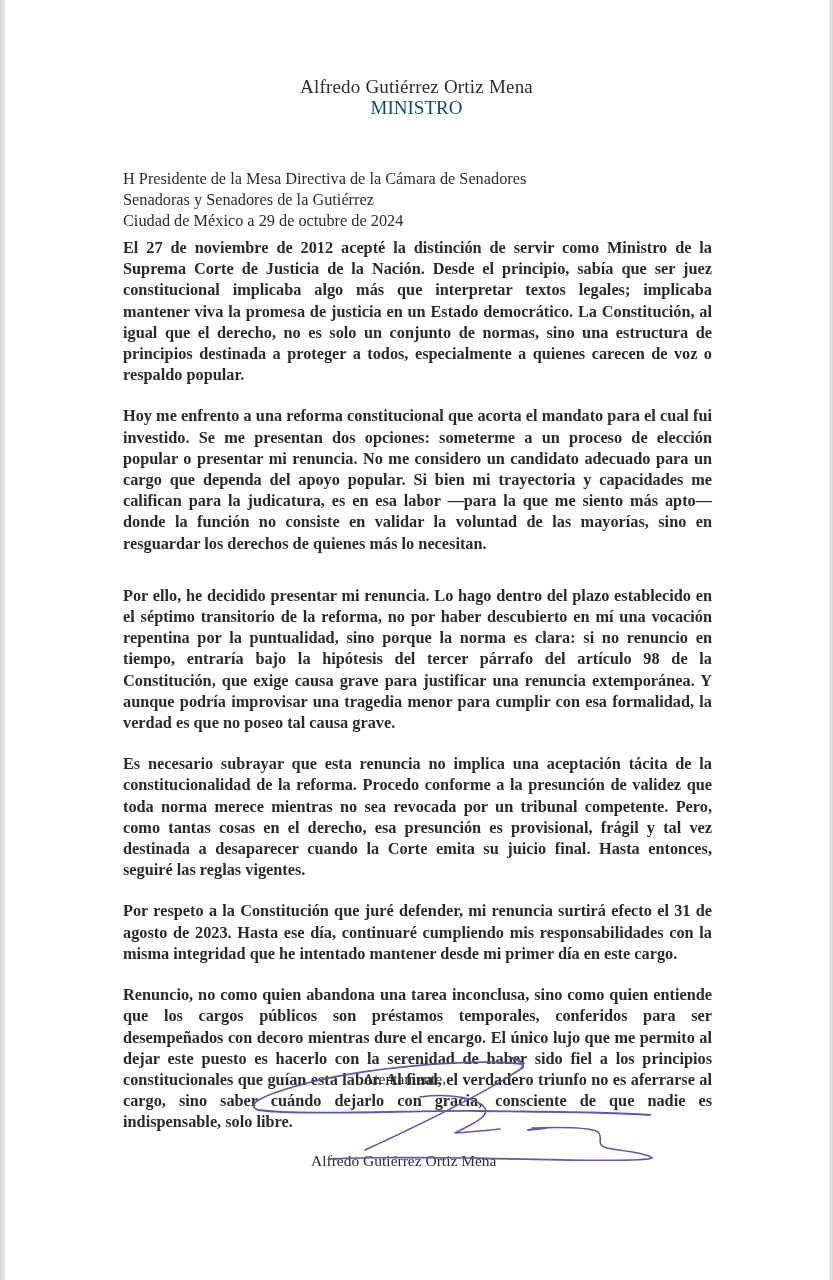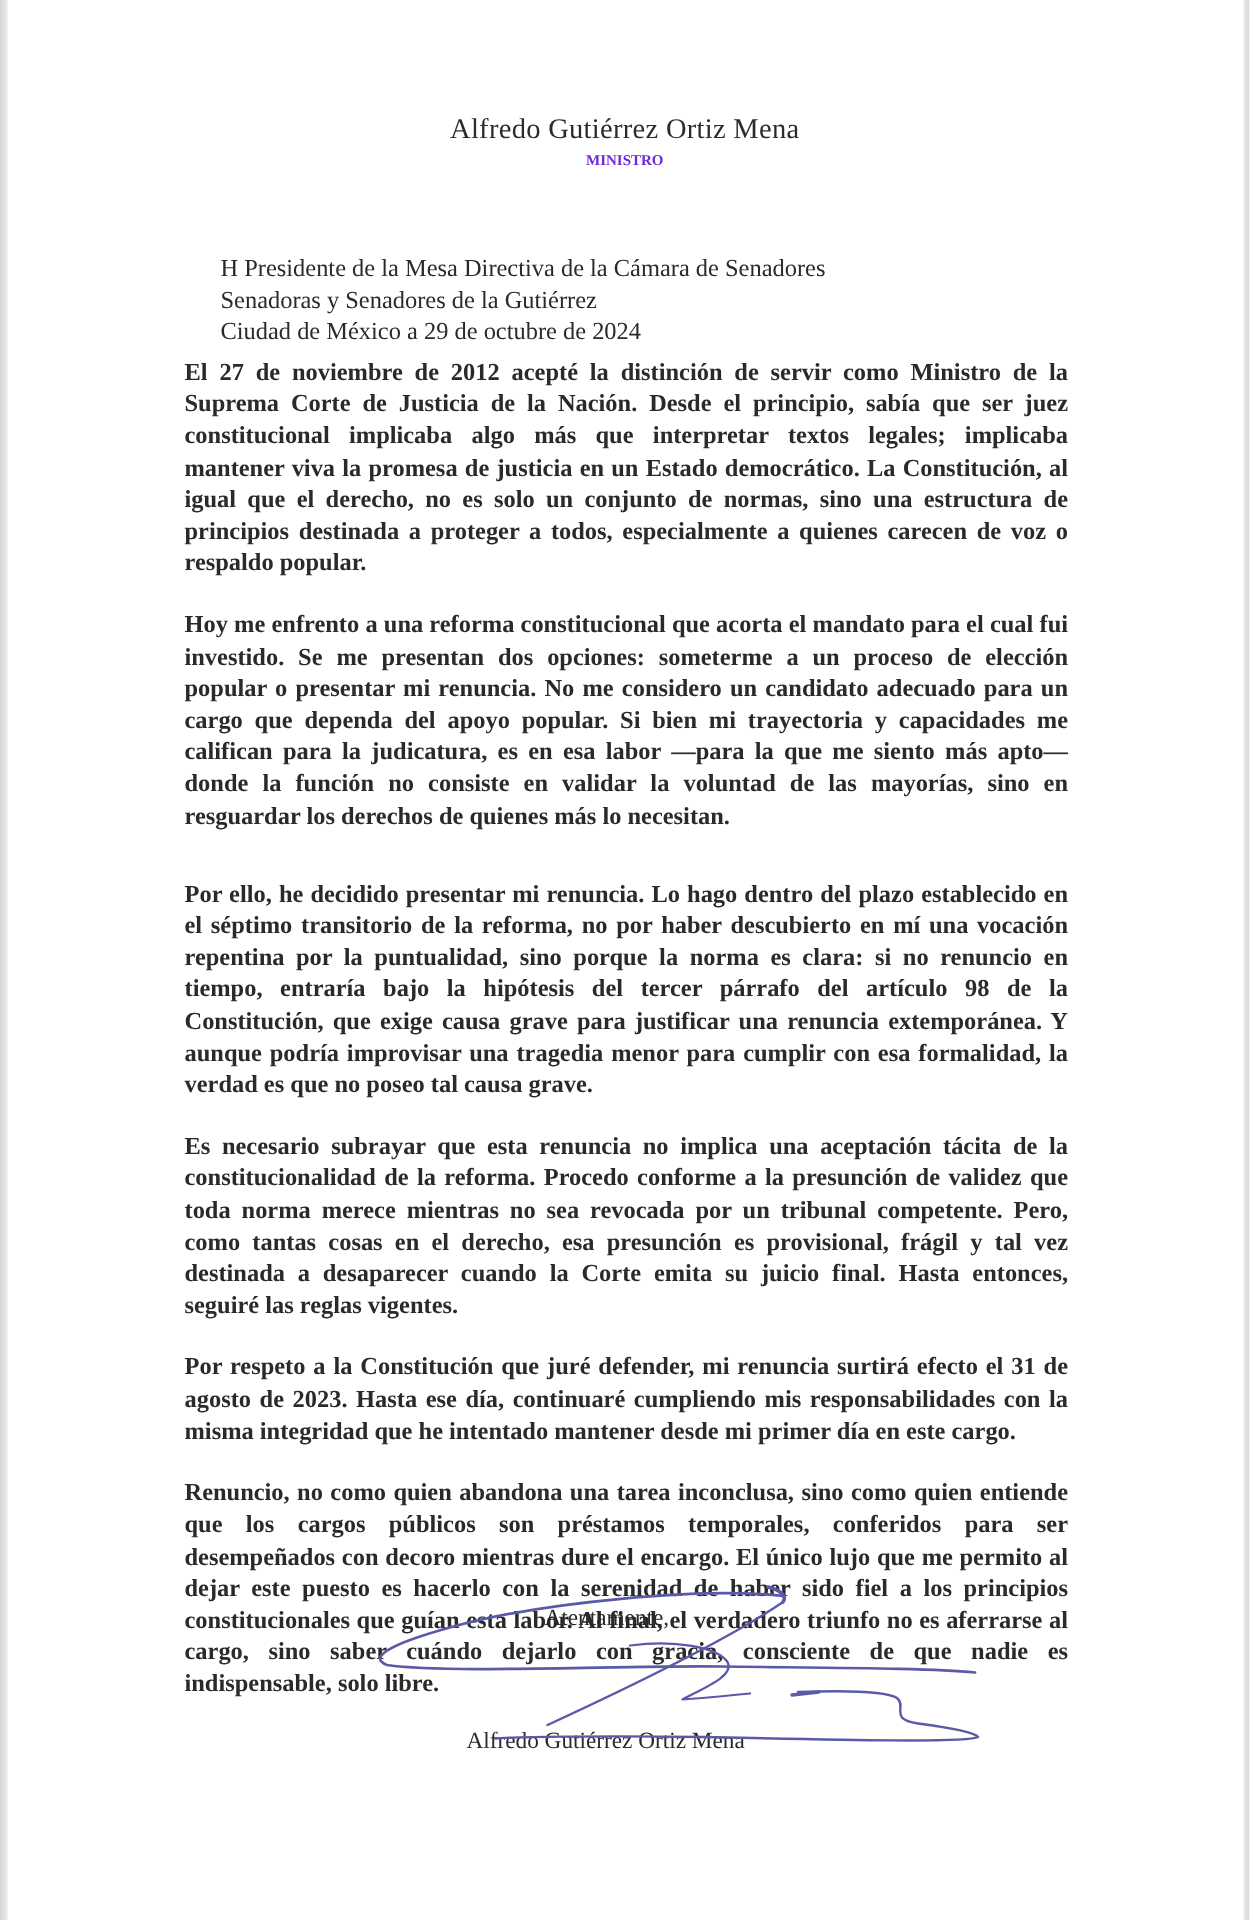--- a/index.html
+++ b/index.html
@@ -4,22 +4,22 @@
 <style>
   html, body { margin: 0; padding: 0; }
   body {
     width: 833px; height: 1280px; background: #ffffff; position: relative; overflow: hidden;
     font-family: "Liberation Serif", "DejaVu Serif", serif; color: #2a2a2a;
   }
   .edge-left { position: absolute; left: 0; top: 0; width: 5px; height: 1280px; background: linear-gradient(to right, #d6d6d6, #ececec); }
   .edge-right { position: absolute; right: 0; top: 0; width: 4px; height: 1280px; background: linear-gradient(to left, #d6d6d6, #ececec); }
   .header { position: absolute; top: 76px; left: 0; width: 833px; text-align: center; }
   .header .name { font-size: 19px; letter-spacing: 0.2px; color: #2b2b2b; line-height: 22px; }
-  .header .role { font-size: 10px; color: #6d28d9; line-height: 18px; margin-top: 1px; font-weight: bold; }
-  .addressee { position: absolute; top: 168px; left: 123px; width: 600px; font-size: 16.3px; line-height: 21px; margin-left: 24px; }
+  .header .role { font-size: 19px; color: #0c4a6e; line-height: 18px; margin-top: 1px; }
+  .addressee { position: absolute; top: 168px; left: 123px; width: 600px; font-size: 16.3px; line-height: 21px; }
   .body-text { position: absolute; top: 237px; left: 123px; width: 589px; font-size: 16.3px; line-height: 21.2px; font-weight: bold; }
   .body-text p { margin: 0 0 20px 0; text-align: justify; }
   .body-text p.p2 { margin-bottom: 31px; }
   .closing { position: absolute; top: 1069px; left: 363px; font-size: 15.5px; line-height: 20px; }
   .signer { position: absolute; top: 1151px; left: 311px; font-size: 15.5px; line-height: 20px; }
   .signature { position: absolute; left: 0; top: 0; width: 833px; height: 1280px; pointer-events: none; }
 </style>
 </head>
 <body>
 

